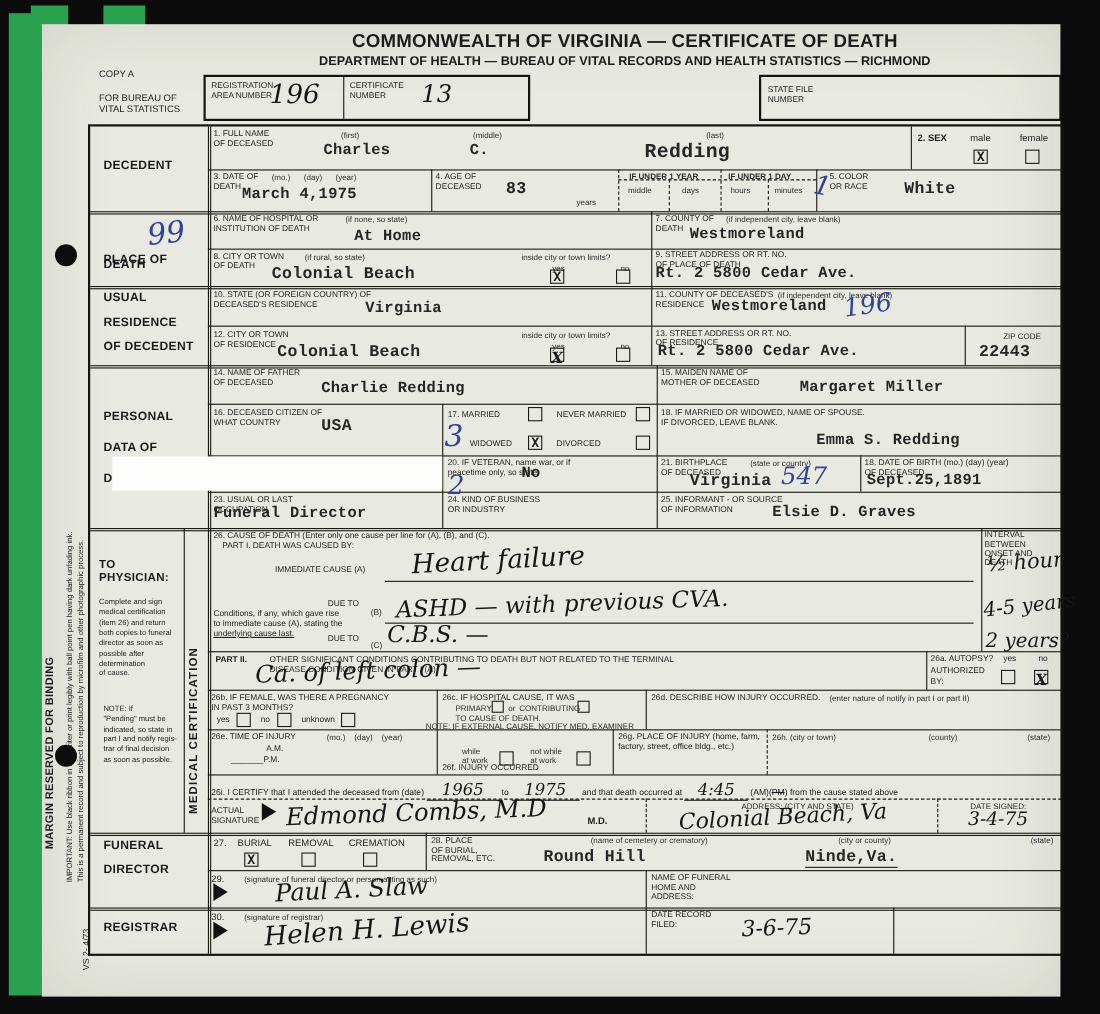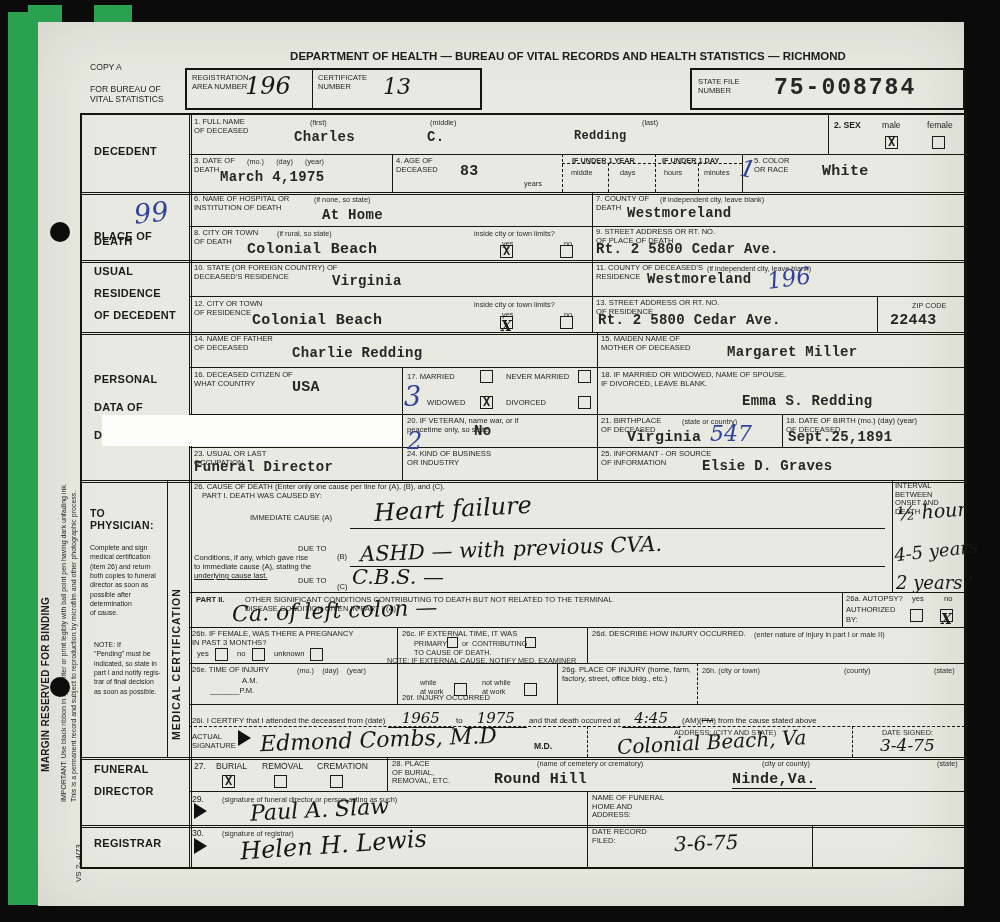--- a/index.html
+++ b/index.html
@@ -53,38 +53,38 @@
 <div class="paper">
 
   <div class="abs vert sec" style="left:2px;top:420px;height:330px;font-size:10px">MARGIN RESERVED FOR BINDING</div>
   <div class="abs vert" style="left:22px;top:160px;height:620px;font-size:7px">IMPORTANT: Use black ribbon in typewriter or print legibly with ball point pen having dark unfading ink.</div>
   <div class="abs vert" style="left:32px;top:180px;height:600px;font-size:7px">This is a permanent record and subject to reproduction by microfilm and other photographic process.</div>
   <div class="abs vert" style="left:36px;top:790px;height:70px;font-size:8px">VS 2- 4/73</div>
 
   <div class="hole" style="left:12px;top:200px"></div>
   <div class="hole" style="left:12px;top:655px"></div>
 
+  <div class="abs title" style="left:140px;top:6px;width:780px">COMMONWEALTH OF VIRGINIA — CERTIFICATE OF DEATH</div>
   <div class="abs subtitle" style="left:140px;top:28px;width:780px">DEPARTMENT OF HEALTH — BUREAU OF VITAL RECORDS AND HEALTH STATISTICS — RICHMOND</div>
   <div class="abs lbl9" style="left:52px;top:40px">COPY A</div>
   <div class="abs lbl9 pre" style="left:52px;top:62px">FOR BUREAU OF
 VITAL STATISTICS</div>
 
   <div class="box" style="left:147px;top:46px;width:293px;height:38px">
     <div class="abs lbl pre" style="left:5px;top:4px">REGISTRATION
 AREA NUMBER</div>
     <div class="abs hw" style="left:58px;top:2px;font-size:24px">196</div>
     <div class="vl" style="left:125px;top:0;height:38px"></div>
     <div class="abs lbl pre" style="left:131px;top:4px">CERTIFICATE
 NUMBER</div>
     <div class="abs hw" style="left:196px;top:4px;font-size:22px">13</div>
   </div>
   <div class="box" style="left:652px;top:46px;width:271px;height:38px">
     <div class="abs lbl pre" style="left:6px;top:8px">STATE FILE
 NUMBER</div>
-    <div class="abs tw" style="left:82px;top:5px;font-size:23px;letter-spacing:2px">75-008784</div>
   </div>
 
   <div class="table">
 
     <div class="vl2" style="left:107px;top:0;height:752px"></div>
     <div class="hl" style="left:107px;top:39px;width:776px"></div>
     <div class="hl2" style="left:0;top:77px;width:883px"></div>
     <div class="hl" style="left:107px;top:111px;width:776px"></div>
     <div class="hl2" style="left:0;top:145px;width:883px"></div>
     <div class="hl" style="left:107px;top:181px;width:776px"></div>
@@ -163,21 +163,21 @@
     <div class="abs sec" style="left:12px;top:670px">DIRECTOR</div>
     <div class="abs sec" style="left:12px;top:722px">REGISTRAR</div>
 
     <div class="abs lbl pre" style="left:112px;top:3px">1. FULL NAME
     OF DECEASED</div>
     <div class="abs cap" style="left:228px;top:3px">(first)</div>
     <div class="abs tw" style="left:212px;top:14px;font-size:14px">Charles</div>
     <div class="abs cap" style="left:348px;top:3px">(middle)</div>
     <div class="abs tw" style="left:345px;top:14px;font-size:14px">C.</div>
     <div class="abs cap" style="left:560px;top:3px">(last)</div>
-    <div class="abs tw" style="left:492px;top:14px;font-size:12px">Redding</div>
+    <div class="abs tw" style="left:504px;top:14px;font-size:18px">Redding</div>
     <div class="abs lbl9" style="left:752px;top:5px;font-weight:bold">2. SEX</div>
     <div class="abs lbl9" style="left:800px;top:5px">male</div>
     <div class="abs lbl9" style="left:845px;top:5px">female</div>
     <span class="cb abs" style="left:803px;top:21px">
         <span class="mk">X</span>
       </span>
     <span class="cb abs" style="left:850px;top:21px"></span>
 
     <div class="abs lbl pre" style="left:112px;top:42px">3. DATE OF
     DEATH</div>
@@ -327,30 +327,30 @@
     <span class="cb abs" style="left:858px;top:494px"><span class="mkhw">X</span></span>
 
     <div class="abs lbl pre" style="left:110px;top:515px">26b. IF FEMALE, WAS THERE A PREGNANCY
         IN PAST 3 MONTHS?</div>
     <div class="abs lbl" style="left:115px;top:535px">yes</div>
     <span class="cb abs" style="left:133px;top:533px"></span>
     <div class="abs lbl" style="left:155px;top:535px">no</div>
     <span class="cb abs" style="left:170px;top:533px"></span>
     <div class="abs lbl" style="left:192px;top:535px">unknown</div>
     <span class="cb abs" style="left:228px;top:533px"></span>
-    <div class="abs lbl" style="left:320px;top:515px">26c. IF EXTERNAL TIME, IT WAS</div>
+    <div class="abs lbl" style="left:320px;top:515px">26c. IF HOSPITAL CAUSE, IT WAS</div>
     <div class="abs cap" style="left:332px;top:524px">PRIMARY</div>
     <span class="cb abs" style="left:365px;top:522px;width:9px;height:9px"></span>
     <div class="abs cap" style="left:380px;top:524px">or</div>
     <div class="abs cap" style="left:390px;top:524px">CONTRIBUTING</div>
     <span class="cb abs" style="left:443px;top:522px;width:9px;height:9px"></span>
     <div class="abs cap" style="left:332px;top:533px">TO CAUSE OF DEATH.</div>
     <div class="abs cap" style="left:305px;top:541px">NOTE: IF EXTERNAL CAUSE, NOTIFY MED. EXAMINER</div>
     <div class="abs lbl" style="left:510px;top:515px">26d. DESCRIBE HOW INJURY OCCURRED.</div>
-    <div class="abs cap" style="left:672px;top:515px">(enter nature of injury in part I or male II)</div>
+    <div class="abs cap" style="left:672px;top:515px">(enter nature of notify in part I or part II)</div>
 
     <div class="abs lbl" style="left:110px;top:551px">26e. TIME OF INJURY</div>
     <div class="abs cap" style="left:215px;top:551px;white-space:pre">(mo.)    (day)    (year)</div>
     <div class="abs lbl" style="left:160px;top:562px">A.M.</div>
     <div class="abs lbl" style="left:128px;top:572px">_______P.M.</div>
     <div class="abs lbl" style="left:320px;top:579px">26f. INJURY OCCURRED</div>
     <div class="abs cap pre" style="left:338px;top:563px">while
 at work</div>
     <span class="cb abs" style="left:372px;top:568px"></span>
     <div class="abs cap pre" style="left:400px;top:563px">not while

